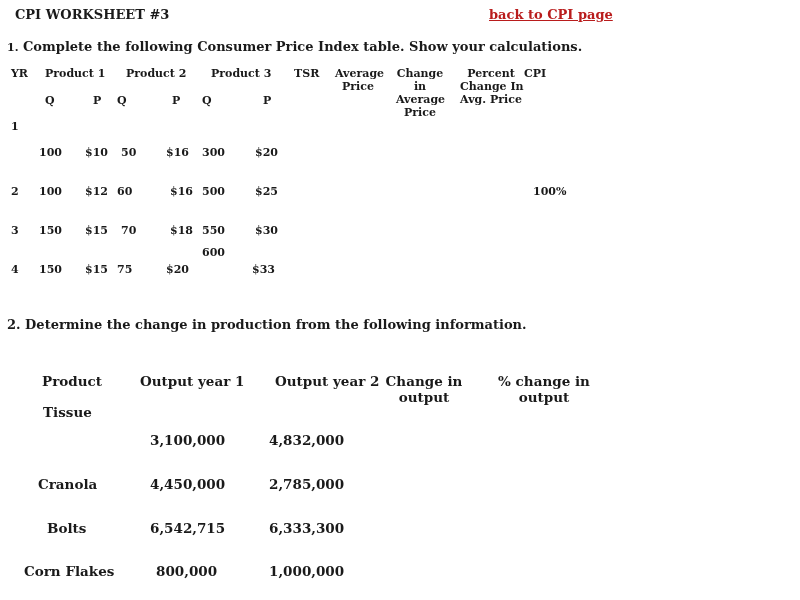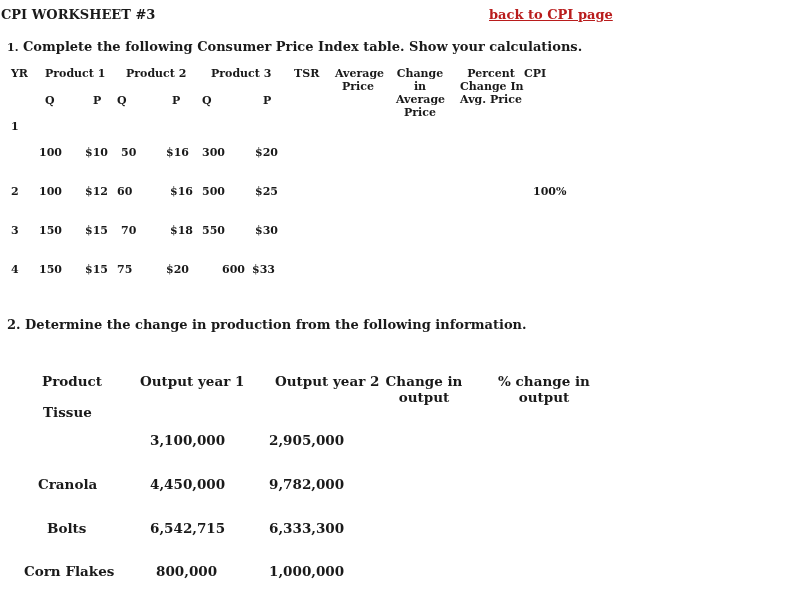--- a/index.html
+++ b/index.html
@@ -10,21 +10,21 @@
     body {
       width: 800px;
       height: 600px;
       position: relative;
       overflow: hidden;
       font-family: "DejaVu Serif", serif;
       color: #1a1a1a;
       font-weight: bold;
     }
     .abs { position: absolute; white-space: nowrap; }
-    .title { left: 1px; top: 7px; font-size: 13px; }
+    .title { left: 15px; top: 7px; font-size: 13px; }
     .back-link { left: 489px; top: 7px; font-size: 13px; color: #b91c1c; text-decoration: underline; cursor: pointer; }
     .q1 { left: 7px; top: 39px; font-size: 13px; }
     .q1 .num { font-size: 11px; }
     .hdr { font-size: 11px; text-align: center; line-height: 13px; }
     .cell { font-size: 11px; }
     .q2 { left: 7px; top: 317px; font-size: 13px; }
     .t2h { font-size: 13.5px; text-align: center; line-height: 16px; }
     .t2c { font-size: 13.5px; }
   </style>
 </head>
@@ -94,46 +94,46 @@
   <div class="abs cell" style="left:121px; top:224px;">70</div>
   <div class="abs cell" style="left:170px; top:224px;">$18</div>
   <div class="abs cell" style="left:202px; top:224px;">550</div>
   <div class="abs cell" style="left:255px; top:224px;">$30</div>
 
   <div class="abs cell" style="left:11px; top:263px;">4</div>
   <div class="abs cell" style="left:39px; top:263px;">150</div>
   <div class="abs cell" style="left:85px; top:263px;">$15</div>
   <div class="abs cell" style="left:117px; top:263px;">75</div>
   <div class="abs cell" style="left:166px; top:263px;">$20</div>
-  <div class="abs cell" style="left:202px; top:263px;margin-left:20px;">600</div>
+  <div class="abs cell" style="left:202px; top:246px;">600</div>
   <div class="abs cell" style="left:252px; top:263px;">$33</div>
 </div>
 
 <div class="abs q2">2. Determine the change in production from the following information.</div>
 
 <div>
   <div class="abs t2h" style="left:42px; top:373px;">Product</div>
   <div class="abs t2h" style="left:140px; top:373px;">Output year 1</div>
   <div class="abs t2h" style="left:259px; top:373px;margin-left:16px;">Output year 2</div>
   <div class="abs t2h" style="left:385px; top:373px; width:78px;">
     <div>Change in</div>
     <div>output</div>
   </div>
   <div class="abs t2h" style="left:498px; top:373px; width:92px;">
     <div>% change in</div>
     <div>output</div>
   </div>
 
   <div class="abs t2c" style="left:43px; top:404px;">Tissue</div>
   <div class="abs t2c" style="left:150px; top:432px;">3,100,000</div>
-  <div class="abs t2c" style="left:269px; top:432px;">2,905,000</div>
+  <div class="abs t2c" style="left:269px; top:432px;">4,832,000</div>
 
   <div class="abs t2c" style="left:38px; top:476px;">Cranola</div>
   <div class="abs t2c" style="left:150px; top:476px;">4,450,000</div>
-  <div class="abs t2c" style="left:269px; top:476px;">9,782,000</div>
+  <div class="abs t2c" style="left:269px; top:476px;">2,785,000</div>
 
   <div class="abs t2c" style="left:47px; top:520px;">Bolts</div>
   <div class="abs t2c" style="left:150px; top:520px;">6,542,715</div>
   <div class="abs t2c" style="left:269px; top:520px;">6,333,300</div>
 
   <div class="abs t2c" style="left:24px; top:563px;">Corn Flakes</div>
   <div class="abs t2c" style="left:156px; top:563px;">800,000</div>
   <div class="abs t2c" style="left:269px; top:563px;">1,000,000</div>
 </div>
 

